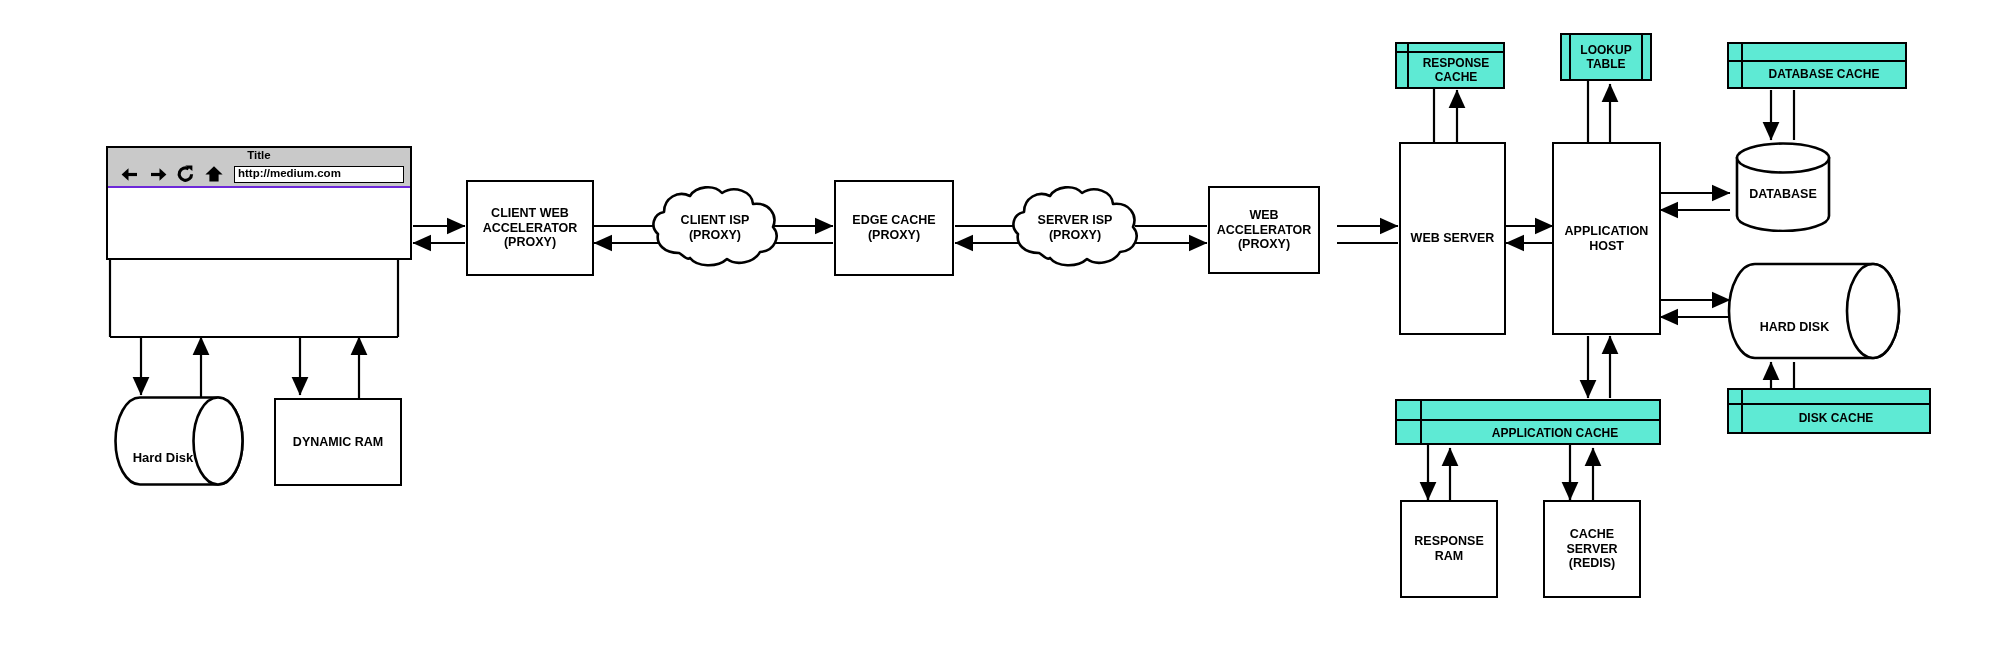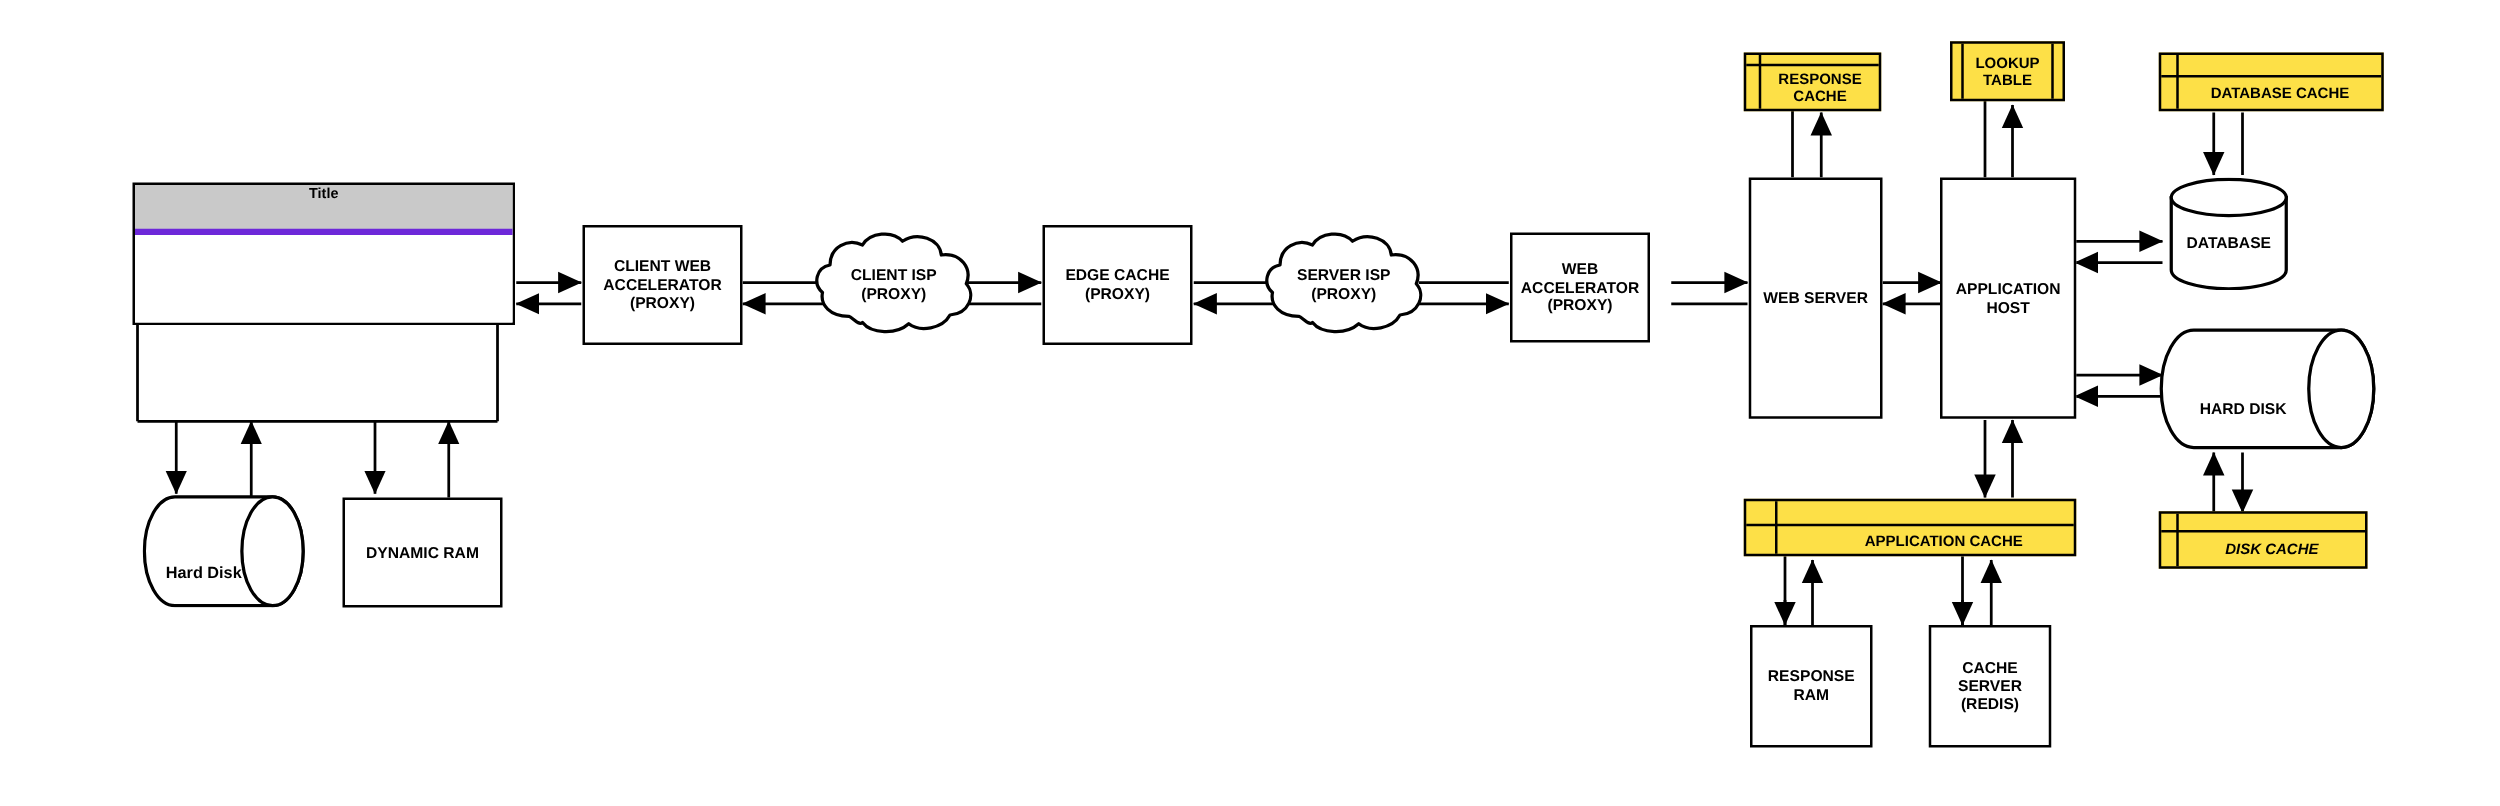--- a/index.html
+++ b/index.html
@@ -4,21 +4,21 @@
 <style>
   html,body{margin:0;padding:0;background:#ffffff;}
   body{font-family:"Liberation Sans",sans-serif;}
   #stage{position:relative;width:2000px;height:645px;background:#fff;overflow:hidden;}
   .node{position:absolute;box-sizing:border-box;display:flex;align-items:center;justify-content:center;text-align:center;color:#000;}
   .rect{border:2.5px solid #000;background:#fff;font-weight:bold;line-height:1.18;}
   .lbl{display:block;white-space:pre-line;}
 
   
   .browser{position:absolute;border:2px solid #000;background:#fff;box-sizing:border-box;}
-  .browser-chrome{position:relative;height:40px;background:#c9c9c9;border-bottom:5px solid #6d28d9;box-sizing:border-box;}
+  .browser-chrome{position:relative;height:40px;background:#c9c9c9;border-bottom:2px solid #6d28d9;box-sizing:border-box;}
   .browser-title{position:absolute;top:1px;left:0;right:0;text-align:center;font-size:11.5px;font-weight:bold;color:#000;}
   .browser-bar{position:absolute;top:15px;left:8px;right:6px;height:22px;display:flex;align-items:center;gap:0px;}
   .navbtn{width:28px;height:22px;display:flex;align-items:center;justify-content:center;cursor:pointer;}
   .navbtn svg{display:block;}
   .urlbox{flex:1;height:17px;margin-left:6px;background:#fff;border:1.5px solid #000;display:flex;align-items:center;padding:0 3px;box-sizing:border-box;}
   .urltext{font-size:11.5px;font-weight:bold;color:#000;white-space:nowrap;line-height:1;}
   .browser-body{background:#fff;}
 
   
   .cloud{position:absolute;}
@@ -27,21 +27,21 @@
 
   
   .cylh{position:absolute;}
   .cylh svg{position:absolute;top:0;left:0;}
   .cylh .dtext{position:absolute;inset:0;display:flex;align-items:center;justify-content:center;font-weight:bold;text-align:center;margin-top:32px;}
   .cylv{position:absolute;}
   .cylv svg{position:absolute;top:0;left:0;}
   .cylv .dtext{position:absolute;inset:0;display:flex;align-items:center;justify-content:center;font-weight:bold;text-align:center;}
 
   
-  .tbl{position:absolute;border:2.5px solid #000;background:#fde047;box-sizing:border-box;display:block;}
+  .tbl{position:absolute;border:2.5px solid #000;background:#5eead4;box-sizing:border-box;display:block;}
   .tbl .sidecol{position:absolute;top:0;bottom:0;left:0;border-right:2.5px solid #000;box-sizing:border-box;}
   .tbl .sidecol-r{position:absolute;top:0;bottom:0;right:0;border-left:2.5px solid #000;box-sizing:border-box;}
   .tbl .hdrrow{position:absolute;left:0;right:0;top:0;border-bottom:2.5px solid #000;box-sizing:border-box;}
   .tbl .tcell{position:absolute;left:0;right:0;bottom:0;display:flex;align-items:center;justify-content:center;text-align:center;font-weight:bold;line-height:1.18;white-space:pre-line;}
 
   svg.conn{position:absolute;top:0;left:0;width:2000px;height:645px;pointer-events:none;}
 </style>
 </head>
 <body>
 
@@ -113,20 +113,48 @@
       <path d="M1593,500 L1593,448" marker-end="url(#ah)"></path>
 
       <path d="M1428,480 L1428,500" marker-end="url(#ah)"></path>
       <path d="M1570,480 L1570,500" marker-end="url(#ah)"></path>
     </g>
   </svg>
 
   <div class="browser" style="left:106px;top:146px;width:306px;height:114px;">
     <div class="browser-chrome">
       <div class="browser-title">Title</div>
+      <div class="browser-bar">
+        <div class="navbtn">
+          <svg width="20" height="17" viewBox="0 0 20 17">
+              <path d="M17,8.5 L6,8.5" stroke="#000" stroke-width="3.2"></path>
+              <path d="M8.5,2.2 L1.6,8.5 L8.5,14.8 z" fill="#000"></path>
+            </svg>
+        </div>
+        <div class="navbtn">
+          <svg width="20" height="17" viewBox="0 0 20 17">
+              <path d="M3,8.5 L14,8.5" stroke="#000" stroke-width="3.2"></path>
+              <path d="M11.5,2.2 L18.4,8.5 L11.5,14.8 z" fill="#000"></path>
+            </svg>
+        </div>
+        <div class="navbtn">
+          <svg width="20" height="18" viewBox="0 0 20 18">
+            <path d="M15.6,9.2 A6.2,6.2 0 1 1 12.6,3.8" stroke="#000" stroke-width="3.1" fill="none" stroke-linecap="butt"></path>
+            <path d="M9.4,0.4 L16.4,0.4 L16.4,6.0 z" fill="#000"></path>
+          </svg>
+        </div>
+        <div class="navbtn">
+          <svg width="20" height="18" viewBox="0 0 20 18">
+            <path d="M10,1.2 L18.6,9.6 L14.6,9.6 L14.6,16.4 L5.4,16.4 L5.4,9.6 L1.4,9.6 z" fill="#000"></path>
+          </svg>
+        </div>
+        <div class="urlbox">
+          <span class="urltext">http://medium.com</span>
+        </div>
+      </div>
     </div>
     <div class="browser-body" style="height:70px;"></div>
   </div>
 
   <div class="cylh" style="left:114px;top:396px;width:130px;height:90px;font-size:13px;">
     <svg width="130" height="90" viewBox="0 0 130 90">
       <path d="M26,1.5 L104,1.5 A24.5,43.5 0 0 1 104,88.5 L26,88.5 A24.5,43.5 0 0 1 26,1.5 z" fill="#fff" stroke="#000" stroke-width="2.6"></path>
       <ellipse cx="104" cy="45" rx="24.5" ry="43.5" fill="#fff" stroke="#000" stroke-width="2.6"></ellipse>
     </svg>
     <div class="dtext" style="padding-right:32px;">Hard Disk</div>
@@ -207,21 +235,21 @@
   </div>
 
   <div class="cylh" style="left:1727px;top:262px;width:175px;height:98px;font-size:12.5px;">
     <svg width="175" height="98" viewBox="0 0 175 98">
       <path d="M28,2 L146,2 A26,47 0 0 1 146,96 L28,96 A26,47 0 0 1 28,2 z" fill="#fff" stroke="#000" stroke-width="2.6"></path>
       <ellipse cx="146" cy="49" rx="26" ry="47" fill="#fff" stroke="#000" stroke-width="2.6"></ellipse>
     </svg>
     <div class="dtext" style="padding-right:40px;">HARD DISK</div>
   </div>
 
-  <div class="tbl" style="left:1727px;top:409px;width:167px;height:46px;font-size:12px;font-style:italic;">
+  <div class="tbl" style="left:1727px;top:388px;width:204px;height:46px;font-size:12px;">
     <div class="sidecol" style="width:14px;"></div>
     <div class="hdrrow" style="height:15px;"></div>
     <div class="tcell" style="top:15px;left:14px;">DISK CACHE</div>
   </div>
 
   <div class="tbl" style="left:1395px;top:399px;width:266px;height:46px;font-size:12px;">
     <div class="sidecol" style="width:25px;"></div>
     <div class="hdrrow" style="height:20px;"></div>
     <div class="tcell" style="top:22px;left:25px;margin-left:29px;">APPLICATION CACHE</div>
   </div>

